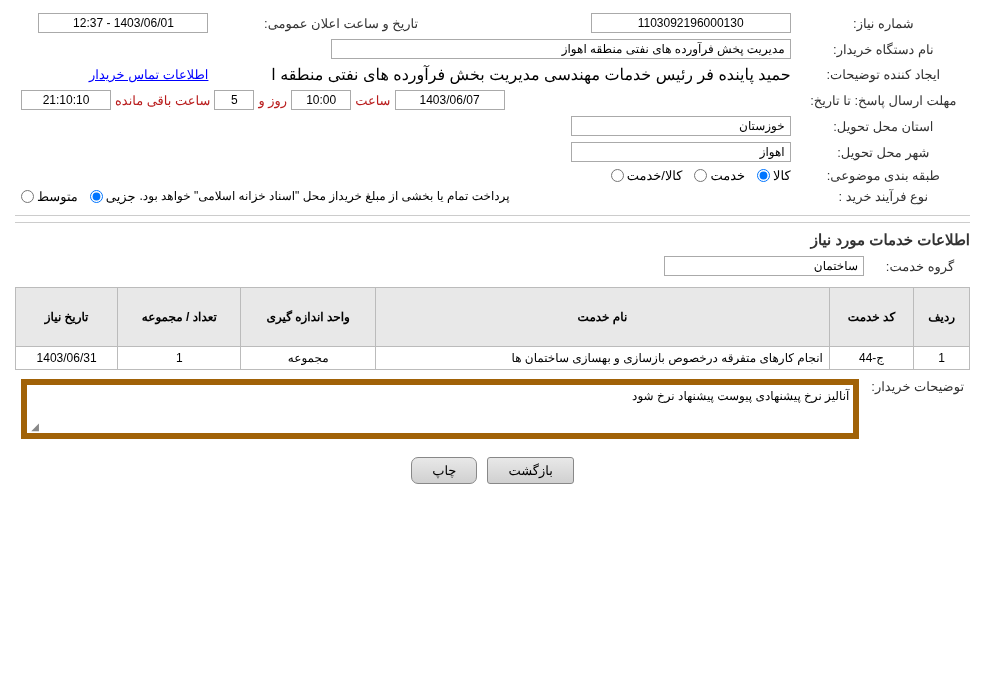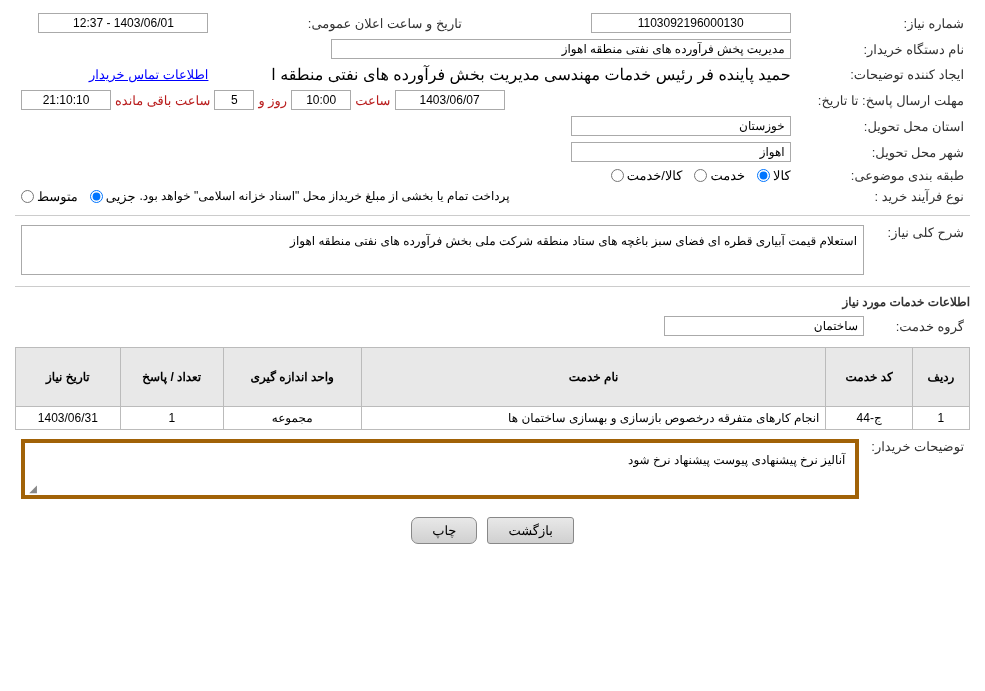--- a/index.html
+++ b/index.html
@@ -29,21 +29,21 @@
     .info-table {
       width: 100%;
       border-collapse: collapse;
       margin-bottom: 8px;
     }
     .info-table td {
       padding: 3px 6px;
       vertical-align: middle;
     }
     .label-cell {
-      text-align: right;
+      text-align: center;
       color: #333;
       white-space: nowrap;
       font-weight: normal;
       width: auto;
     }
     .value-cell {
       text-align: right;
     }
     .input-box {
       border: 1px solid #aaa;
@@ -51,21 +51,21 @@
       padding: 2px 5px;
       font-size: 12px;
       font-family: Tahoma, Arial, sans-serif;
       direction: rtl;
     }
     .input-medium { width: 200px; }
     .input-xsmall { width: 80px; }
     .input-date { width: 140px; }
     .blue-link { color: #00f; text-decoration: underline; cursor: pointer; }
     .section-title {
-      font-size: 12px;
+      font-size: 15px;
       font-weight: bold;
       color: #333;
       margin: 8px 0 4px 0;
       text-align: right;
     }
     .divider {
       border: none;
       border-top: 1px solid #ccc;
       margin: 6px 0;
     }
@@ -117,24 +117,24 @@
       border-radius: 3px;
     }
     .btn-print {
       background: linear-gradient(to bottom, #e8e8e8, #d0d0d0);
       border-radius: 7px;
     }
     .btn-back {
       background: linear-gradient(to bottom, #e8e8e8, #d0d0d0);
     }
     .notes-box {
-      border: 4px solid #a16207;
+      border: 6px solid #a16207;
       min-height: 60px;
       background: #fff;
-      padding: 10px;
+      padding: 4px;
       position: relative;
     }
     .notes-text {
       text-align: right;
       direction: rtl;
       font-size: 12px;
     }
     .resize-handle {
       position: absolute;
       bottom: 2px;
@@ -276,34 +276,20 @@
             </div>
             <span style="font-size:12px;margin-right:18px;">پرداخت تمام یا بخشی از مبلغ خریداز محل "اسناد خزانه اسلامی" خواهد بود.</span>
           </div>
         </td>
       </tr>
     </tbody>
       </table>
 
     <hr class="divider">
 
-    <table class="info-table">
-      <tbody>
-          <tr>
-        <td class="label-cell" style="vertical-align:top;width:100px;">
-          <span>شرح کلی نیاز:</span>
-        </td>
-        <td>
-          <div class="description-box">
-            <span>استعلام قیمت آبیاری قطره ای فضای سبز باغچه های ستاد منطقه شرکت ملی بخش فرآورده های نفتی منطقه اهواز</span>
-          </div>
-        </td>
-      </tr>
-    </tbody>
-      </table>
 
     <hr class="divider">
 
     <div class="section-title">اطلاعات خدمات مورد نیاز</div>
 
     <table class="info-table">
       <tbody>
           <tr>
         <td class="label-cell" style="width:100px;">
           <span>گروه خدمت:</span>
@@ -315,21 +301,21 @@
     </tbody>
       </table>
 
     <table class="services-table">
       <thead>
         <tr>
           <th>ردیف</th>
           <th>کد خدمت</th>
           <th>نام خدمت</th>
           <th>واحد اندازه گیری</th>
-          <th>تعداد / پاسخ</th>
+          <th>تعداد / مجموعه</th>
           <th>تاریخ نیاز</th>
         </tr>
       </thead>
       <tbody id="services-tbody">
       <tr>
         <td>1</td>
         <td>ج-44</td>
         <td style="text-align:right;">انجام کارهای متفرقه درخصوص بازسازی و بهسازی ساختمان ها</td>
         <td>مجموعه</td>
         <td>1</td>

